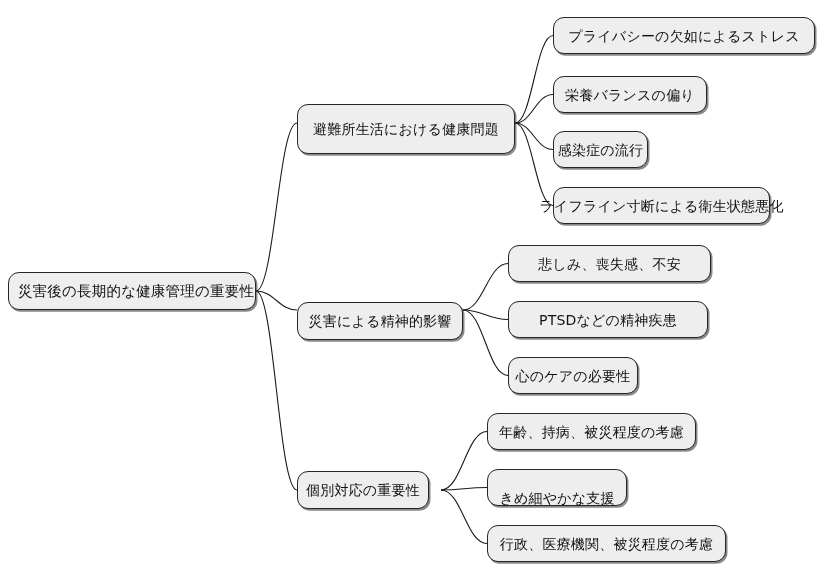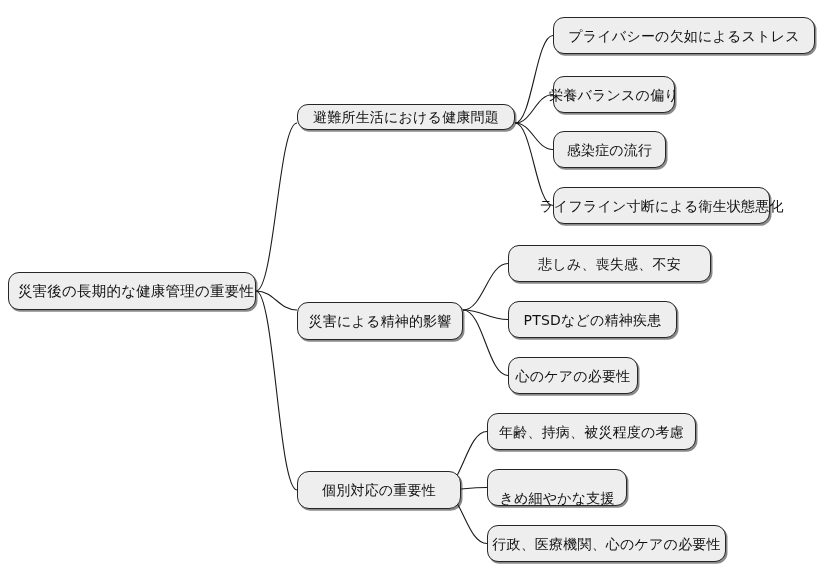--- a/index.html
+++ b/index.html
@@ -69,54 +69,54 @@
       <path class="edge" d="M 256,291 C 274.45,291 278.55,490 297,490"></path>
       <path class="edge" d="M 441,490 C 461.7,490 466.3,431.5 487,431.5"></path>
       <path class="edge" d="M 441,490 C 461.7,490 466.3,487.5 487,487.5"></path>
       <path class="edge" d="M 441,490 C 461.7,490 466.3,543.5 487,543.5"></path>
     </svg>
 
   <div id="nodes">
       <div class="node root" style="left: 8px; top: 272px; width: 248px; height: 38px; padding-left: 8px;">
         <span class="node-label">災害後の長期的な健康管理の重要性</span>
       </div>
-      <div class="node branch" style="left: 297px; top: 104px; width: 218px; height: 26px;">
+      <div class="node branch" style="left: 297px; top: 104px; width: 218px; height: 50px;">
         <span class="node-label">避難所生活における健康問題</span>
       </div>
       <div class="node leaf" style="left: 553px; top: 17px; width: 262px; height: 37px; justify-content: center;">
         <span class="node-label">プライバシーの欠如によるストレス</span>
       </div>
-      <div class="node leaf" style="left: 553px; top: 76px; width: 122px; height: 37px;">
+      <div class="node leaf" style="left: 553px; top: 76px; width: 154px; height: 37px;">
         <span class="node-label">栄養バランスの偏り</span>
       </div>
-      <div class="node leaf" style="left: 553px; top: 131px; width: 113px; height: 37px;">
+      <div class="node leaf" style="left: 553px; top: 131px; width: 95px; height: 37px;">
         <span class="node-label">感染症の流行</span>
       </div>
       <div class="node leaf" style="left: 553px; top: 187px; width: 217px; height: 37px;">
         <span class="node-label">ライフライン寸断による衛生状態悪化</span>
       </div>
       <div class="node branch" style="left: 297px; top: 291px; width: 166px; height: 38px; margin-top: 11px;">
         <span class="node-label">災害による精神的影響</span>
       </div>
       <div class="node leaf" style="left: 508px; top: 245px; width: 203px; height: 37px;">
         <span class="node-label">悲しみ、喪失感、不安</span>
       </div>
-      <div class="node leaf" style="left: 508px; top: 301px; width: 169px; height: 37px;">
+      <div class="node leaf" style="left: 508px; top: 301px; width: 200px; height: 37px;">
         <span class="node-label">PTSDなどの精神疾患</span>
       </div>
       <div class="node leaf" style="left: 508px; top: 357px; width: 130px; height: 37px;">
         <span class="node-label">心のケアの必要性</span>
       </div>
-      <div class="node branch" style="left: 297px; top: 471px; width: 164px; height: 38px; border-radius: 12px;">
+      <div class="node branch" style="left: 297px; top: 471px; width: 132px; height: 38px;">
         <span class="node-label">個別対応の重要性</span>
       </div>
       <div class="node leaf" style="left: 487px; top: 413px; width: 209px; height: 37px;">
         <span class="node-label">年齢、持病、被災程度の考慮</span>
       </div>
       <div class="node leaf" style="left: 487px; top: 469px; width: 140px; height: 37px; align-items: flex-end;">
         <span class="node-label">きめ細やかな支援</span>
       </div>
       <div class="node leaf" style="left: 487px; top: 525px; width: 239px; height: 37px;">
-        <span class="node-label">行政、医療機関、心のケアの必要性</span>
+        <span class="node-label">行政、医療機関、被災程度の考慮</span>
       </div>
     </div>
 
 </div>
 
 </body></html>

